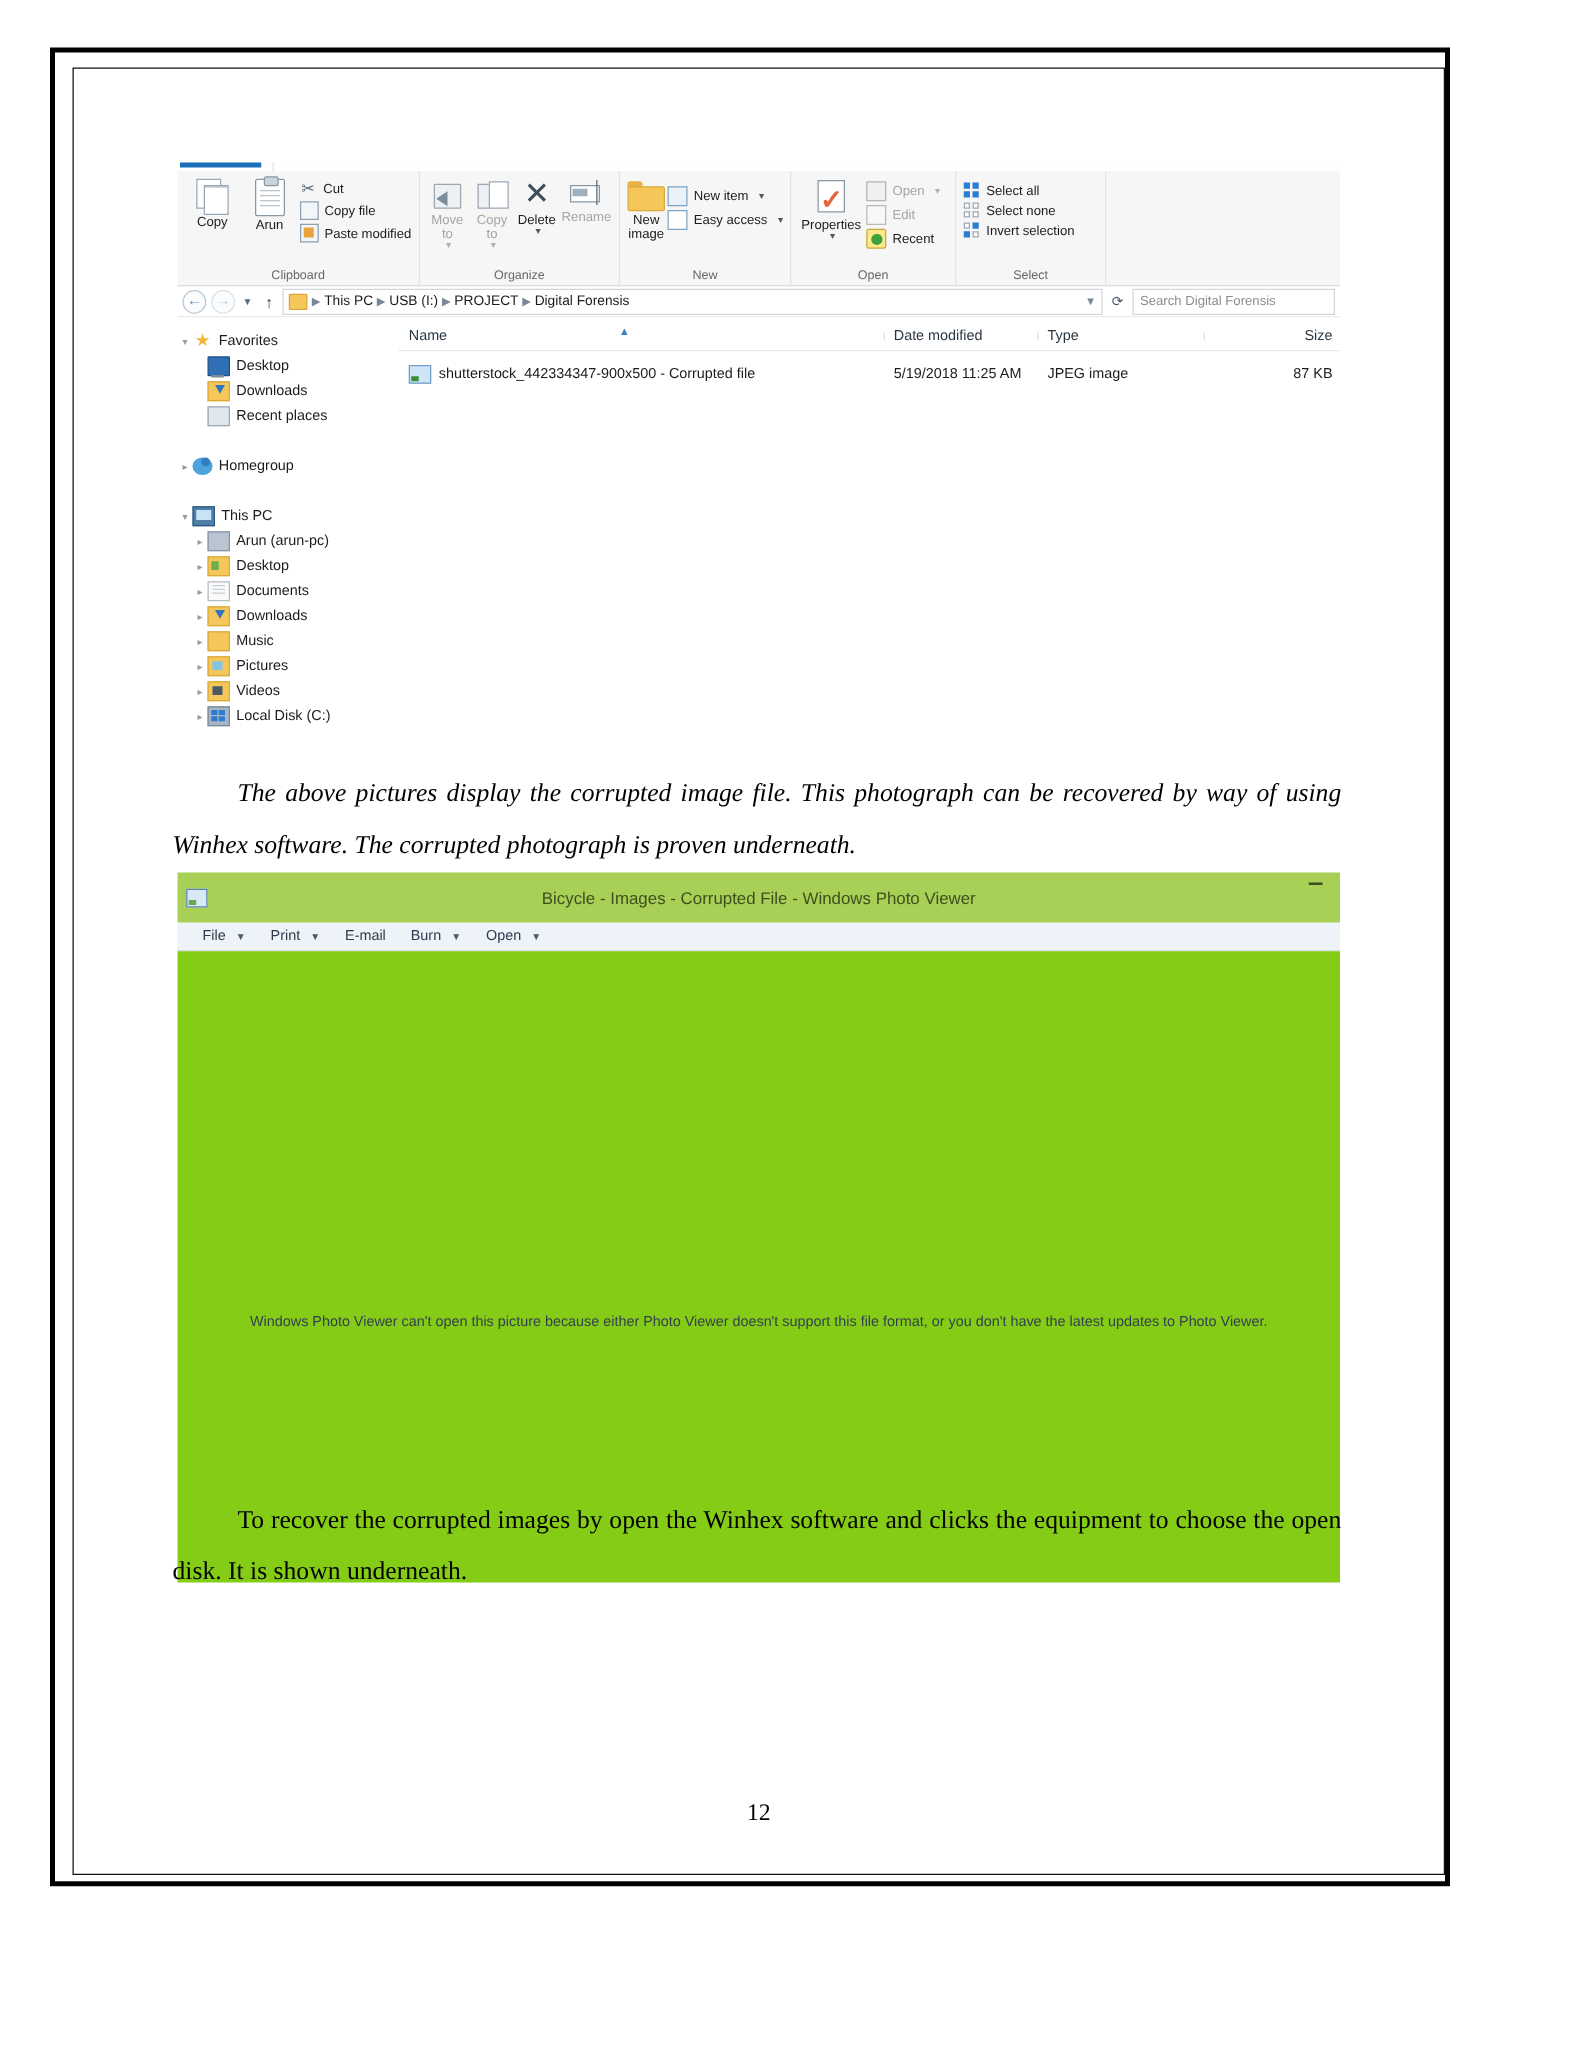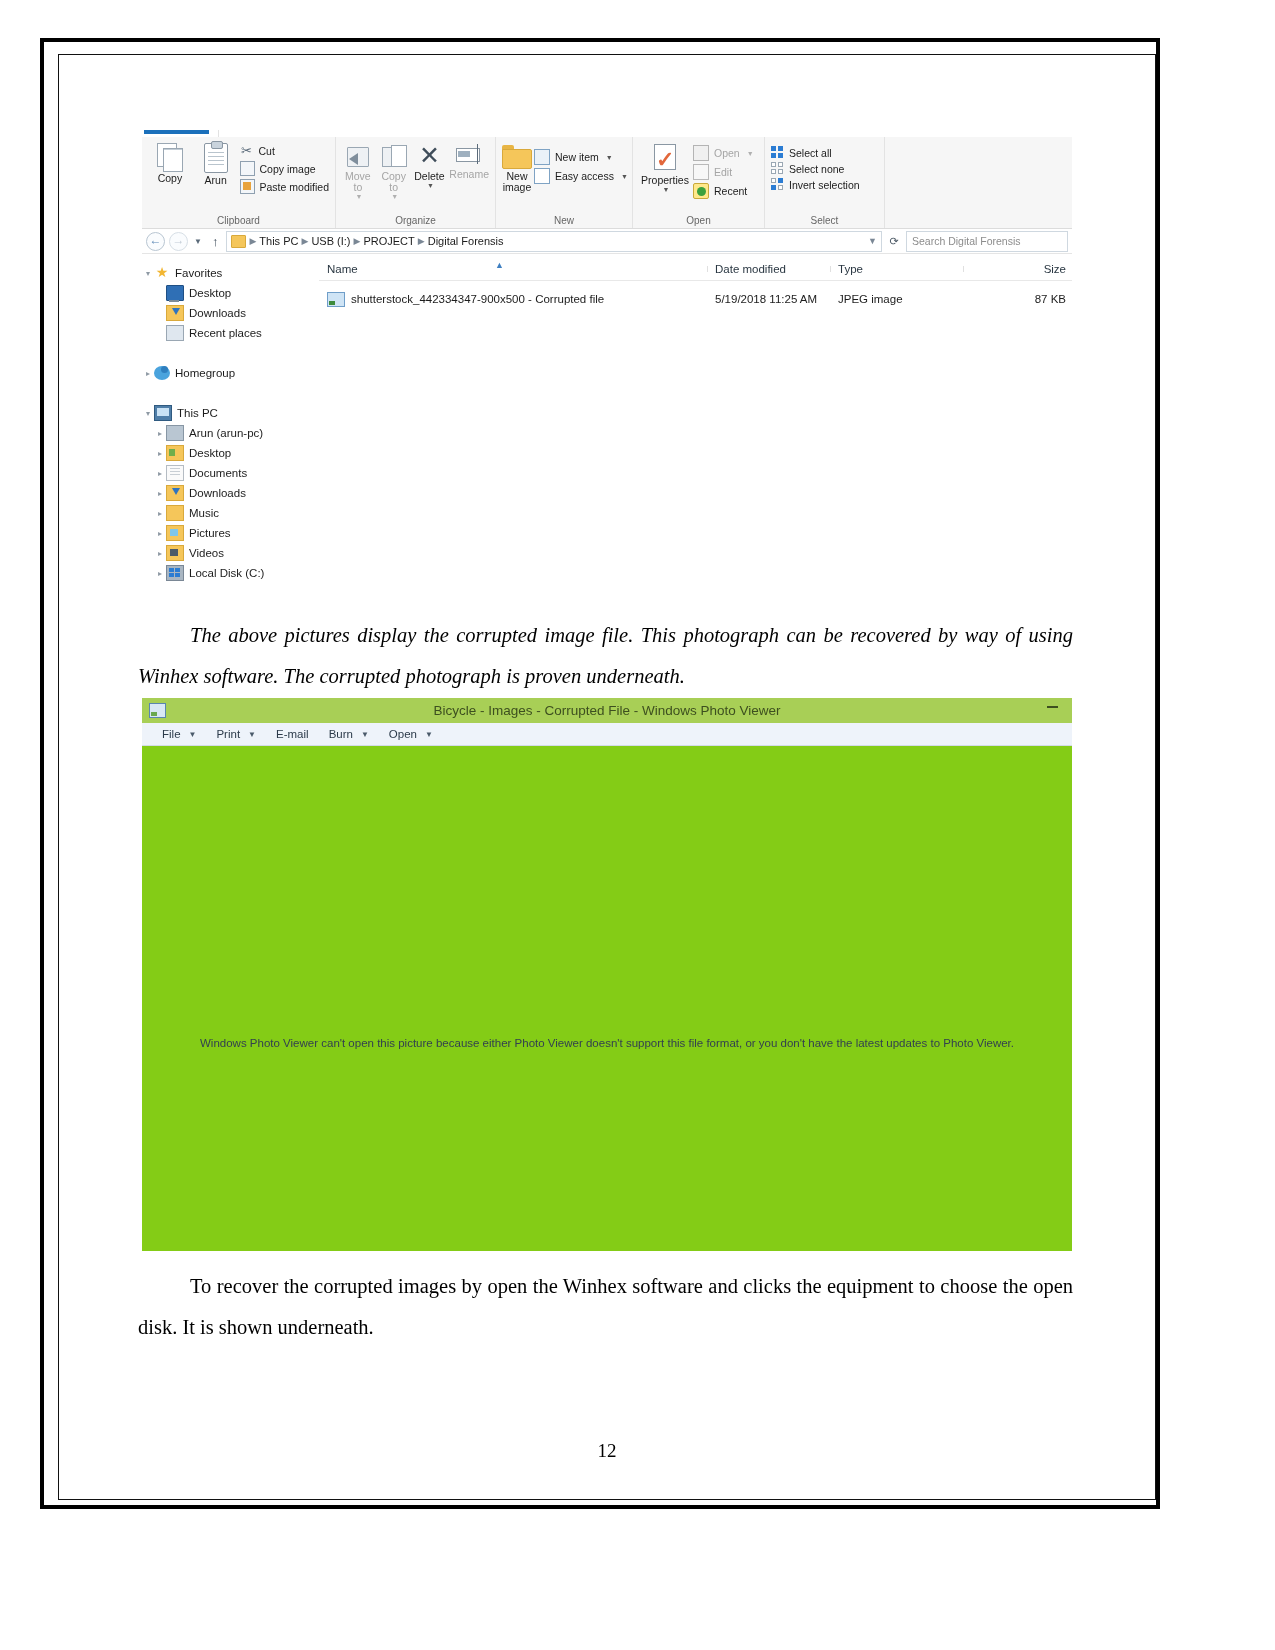--- a/index.html
+++ b/index.html
@@ -220,29 +220,29 @@
     position:absolute;
     font-family:"Liberation Serif", serif;
     font-size:20.5px;
     line-height:41px;
     color:#000;
     text-align:justify;
     text-justify:inter-word;
   }
   .para .indent{display:inline-block;width:52px;}
   #para1{left:78px;top:560px;width:935px;font-style:italic;}
-  #para2{left:78px;top:1211px;width:935px;}
+  #para2{left:78px;top:1141px;width:935px;}
 
   
   #viewer{
     left:82px;top:643px;width:930px;height:552px;
     font-family:"Liberation Sans", sans-serif;
   }
   .pv-title{
-    height:25px;background:#a8cf56;display:flex;align-items:center;position:relative;
+    height:40px;background:#a8cf56;display:flex;align-items:center;position:relative;
   }
   .pv-ico{width:15px;height:13px;margin-left:7px;background:#d9e8f5;border:1px solid #5a86b0;position:relative;}
   .pv-ico:after{content:"";position:absolute;left:1px;bottom:1px;width:6px;height:4px;background:#6aa84f;}
   .pv-title-text{
     position:absolute;left:0;right:0;text-align:center;font-size:13.5px;color:#3d4f1f;
   }
   .pv-min{position:absolute;right:14px;top:8px;width:11px;height:2px;background:#3d4f1f;}
   .pv-menu{
     height:22px;background:#eef3fa;border-bottom:1px solid #d3dbe6;
     display:flex;align-items:center;padding-left:20px;gap:0;font-size:11.5px;color:#2b3a4a;
@@ -294,21 +294,21 @@
               <span class="ic ic-clip"></span>
               <span class="lbl">Arun</span>
             </div>
             <div class="smallcol">
               <div class="smallbtn">
                 <span class="ic ic-scissor">✂</span>
                 <span>Cut</span>
               </div>
               <div class="smallbtn">
                 <span class="ic ic-sq"></span>
-                <span>Copy image</span>
+                <span>Copy file</span>
               </div>
               <div class="smallbtn">
                 <span class="ic ic-sq orange"></span>
                 <span>Paste modified</span>
               </div>
             </div>
           </div>
           <div class="group-title">Clipboard</div>
         </div>
 

